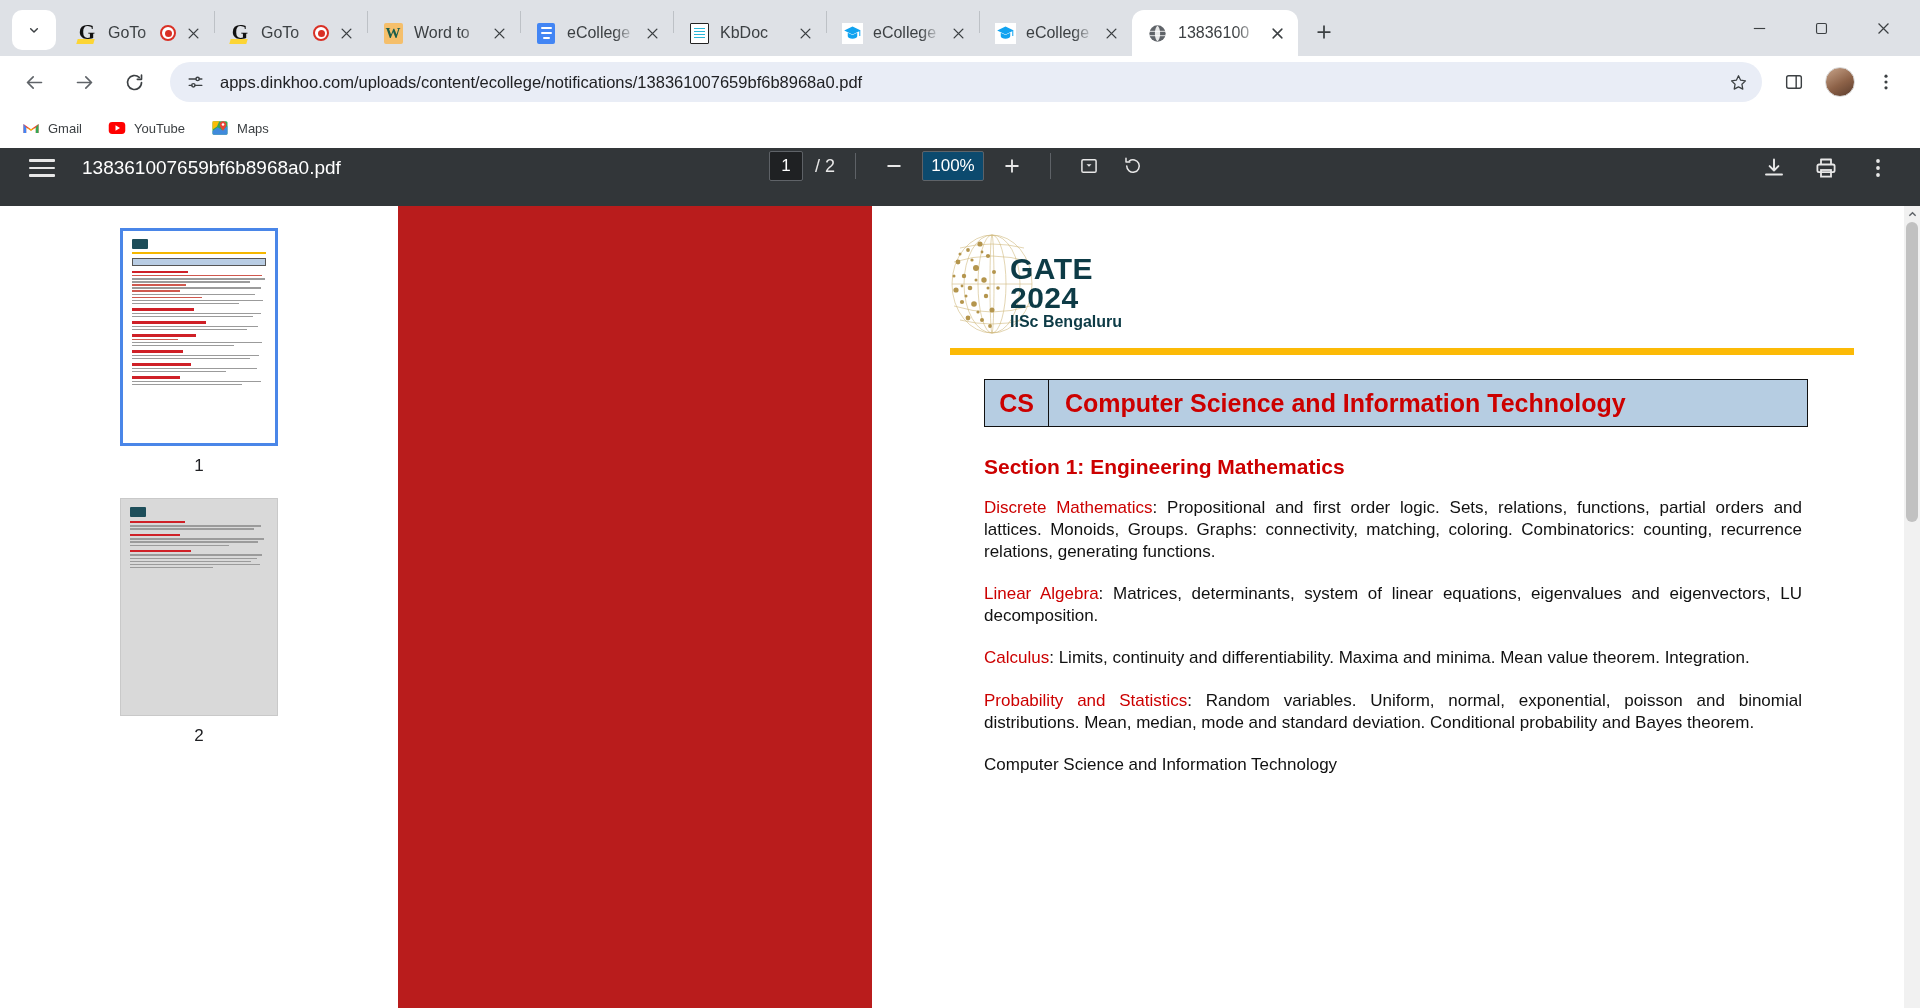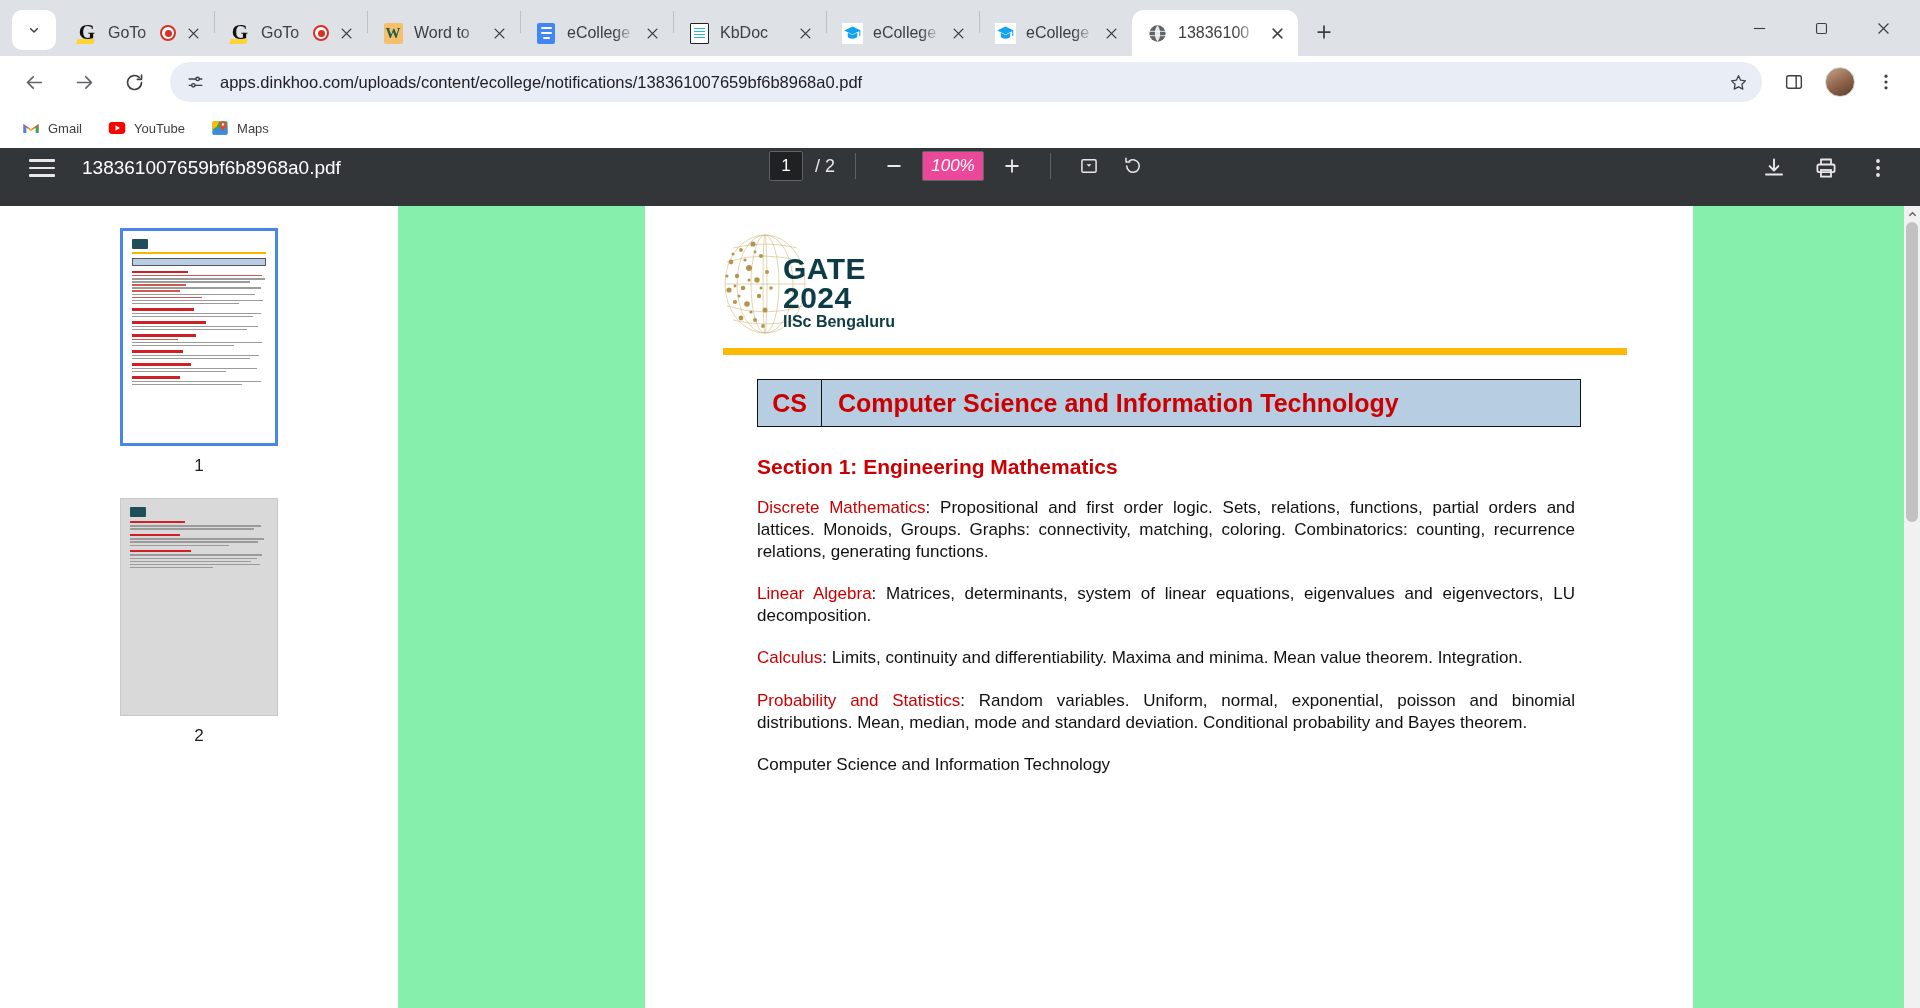--- a/index.html
+++ b/index.html
@@ -240,26 +240,25 @@
     outline: none; padding: 0;
   }
   .pagetotal { font-size: 18px; color: #e8e8e8; margin-left: 12px; white-space: nowrap; }
   .vsep { width: 1px; height: 26px; background: #5f6368; margin: 0 20px; }
   .zbtn {
     width: 36px; height: 36px; border-radius: 50%;
     display: flex; align-items: center; justify-content: center; cursor: pointer;
   }
   .zbtn svg { width: 20px; height: 20px; }
   .zoombox {
-    min-width: 62px; height: 30px; background: #ec4899;
+    min-width: 62px; height: 30px; background: #0c4a6e;
     border: 1px solid #5f6368; border-radius: 2px;
     color: #fff; font-size: 17px; text-align: center;
     display: flex; align-items: center; justify-content: center;
     margin: 0 10px;
-    font-style: italic;
   }
   .pdf-right {
     margin-left: auto; display: flex; align-items: center;
     padding-right: 22px; gap: 12px;
   }
   .pdf-right .pic {
     width: 40px; height: 40px; border-radius: 50%;
     display: flex; align-items: center; justify-content: center; cursor: pointer;
   }
   .pdf-right .pic svg { width: 24px; height: 24px; }
@@ -288,22 +287,22 @@
   }
   .mini .m-bar { height: 1.6px; background: #f5b700; margin: 2px 0 4px 0; }
   .mini .m-title {
     height: 8px; background: #b9cde4; border: .7px solid #555; margin-bottom: 5px;
   }
   .mini .m-h { height: 2.4px; background: #cf2027; margin: 4px 0 2px 0; }
   .mini .m-l { height: 1.5px; background: #9b9b9b; margin: 1.6px 0; }
   .mini .m-lr { height: 1.5px; background: #d0594f; margin: 1.6px 0; }
 
   .pagepane {
-    flex: 1 1 auto; background: #86efac; overflow: hidden;
-    display: flex; justify-content: center; min-width: 0; position: relative; padding-left: 20px;
+    flex: 1 1 auto; background: #b91c1c; overflow: hidden;
+    display: flex; justify-content: flex-end; min-width: 0; position: relative; padding-left: 20px;
   }
   .pdfpage {
     background: #ffffff; width: 1048px; margin-top: 0px;
     padding: 26px 66px 0 66px; position: relative;
     flex: 0 0 1048px;
   }
 
   .gate-logo { display: flex; align-items: center; height: 104px; position: relative; }
   .globe {
     width: 108px; height: 104px; position: relative; flex: 0 0 108px;

